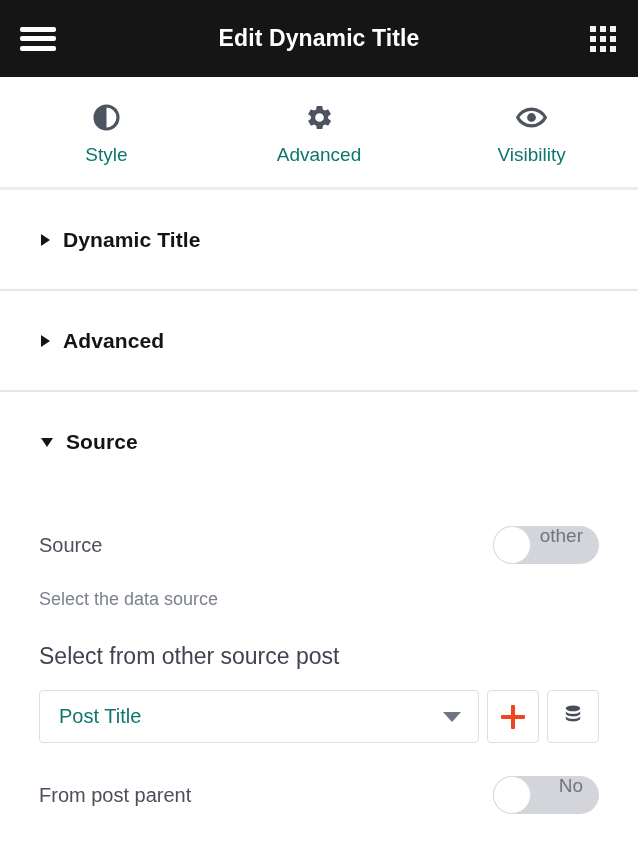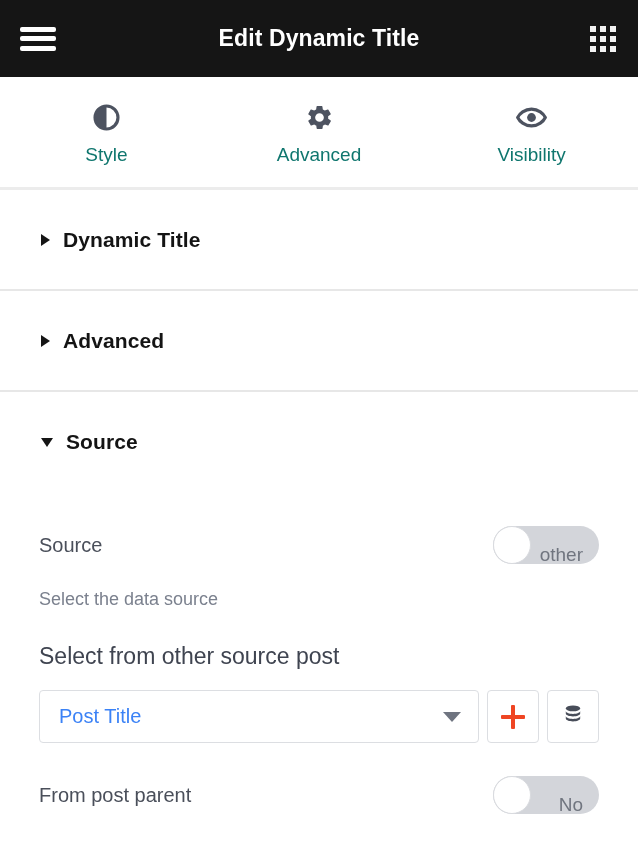--- a/index.html
+++ b/index.html
@@ -183,21 +183,21 @@
   }
 
   
   .toggle {
     position: relative;
     width: 106px;
     height: 38px;
     border-radius: 19px;
     background: #d3d5da;
     display: flex;
-    align-items: flex-end;
+    align-items: flex-start;
     justify-content: flex-end;
     padding-right: 16px;
     cursor: pointer;
     flex: none;
   }
   .toggle .knob {
     position: absolute;
     left: 0;
     top: 0;
     width: 38px;
@@ -226,21 +226,21 @@
     border: 1px solid #dcdee2;
     border-radius: 4px;
     background: #ffffff;
     display: flex;
     align-items: center;
     padding: 0 44px 0 19px;
     cursor: pointer;
   }
   .select .select-value {
     font-size: 20px;
-    color: #3b82f6;
+    color: #0f766e;
   }
   .select .select-caret {
     position: absolute;
     right: 17px;
     top: 50%;
     transform: translateY(-50%);
     width: 0; height: 0;
     border-left: 9px solid transparent;
     border-right: 9px solid transparent;
     border-top: 10px solid #6f7480;

